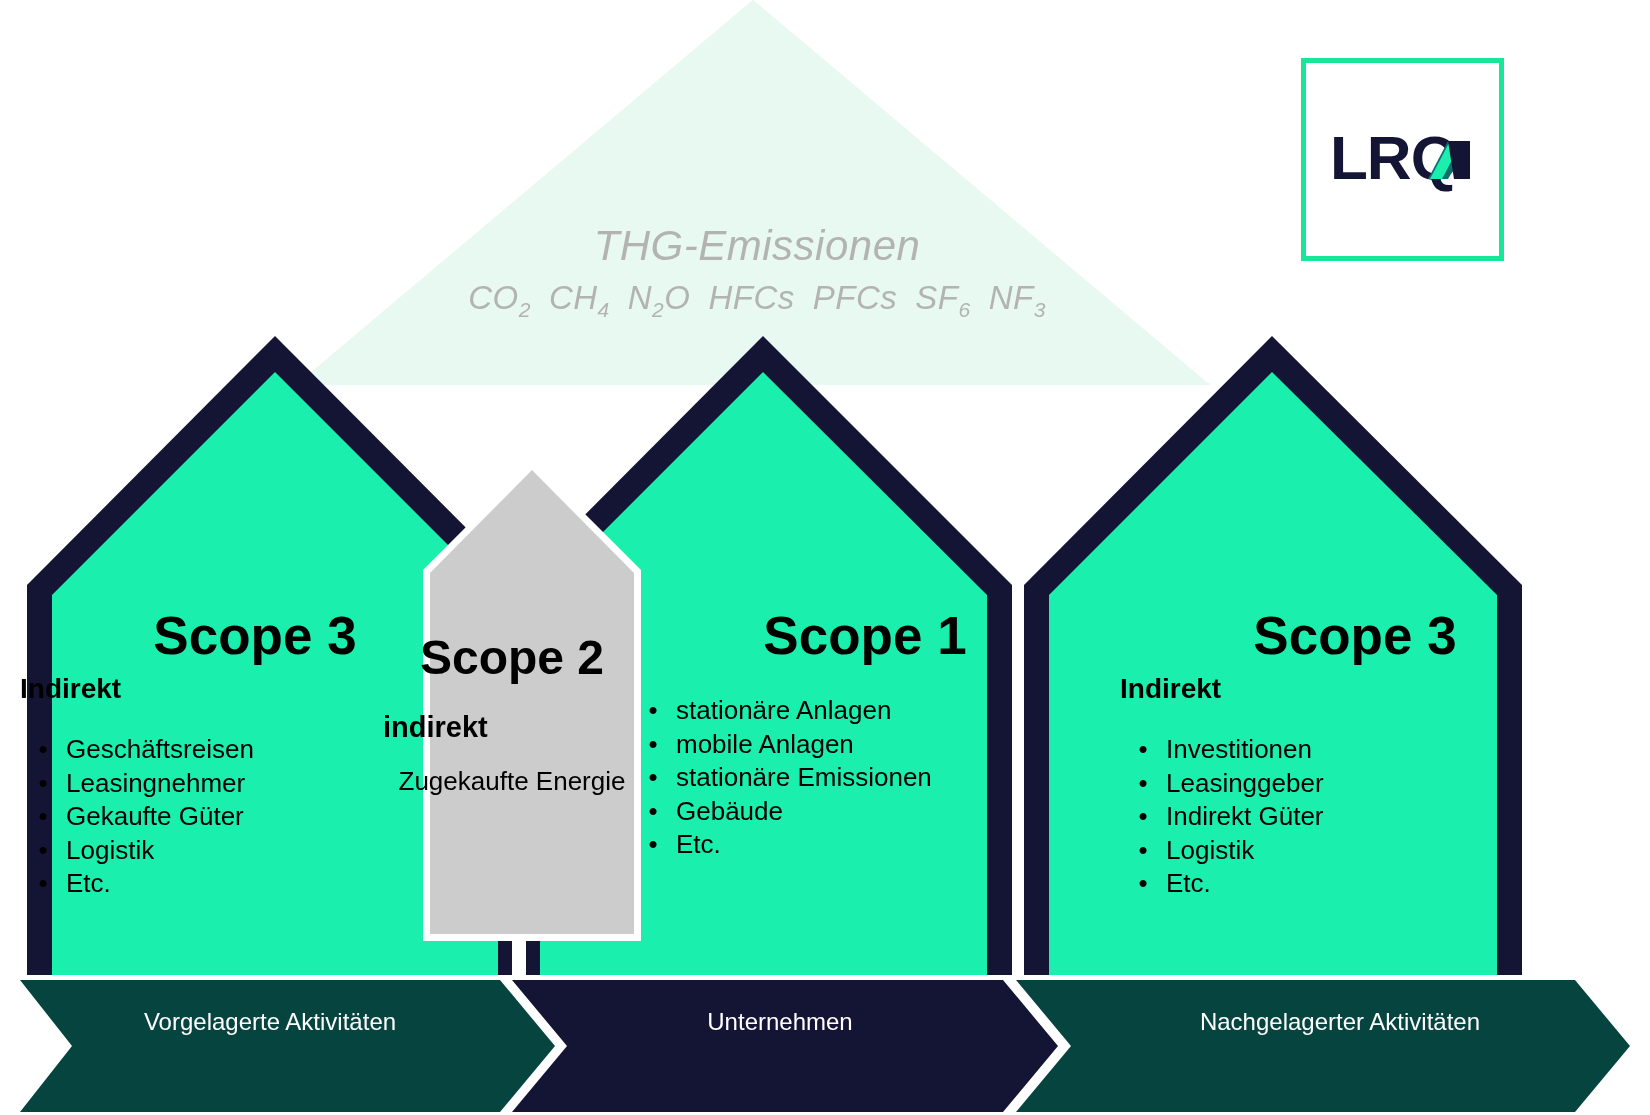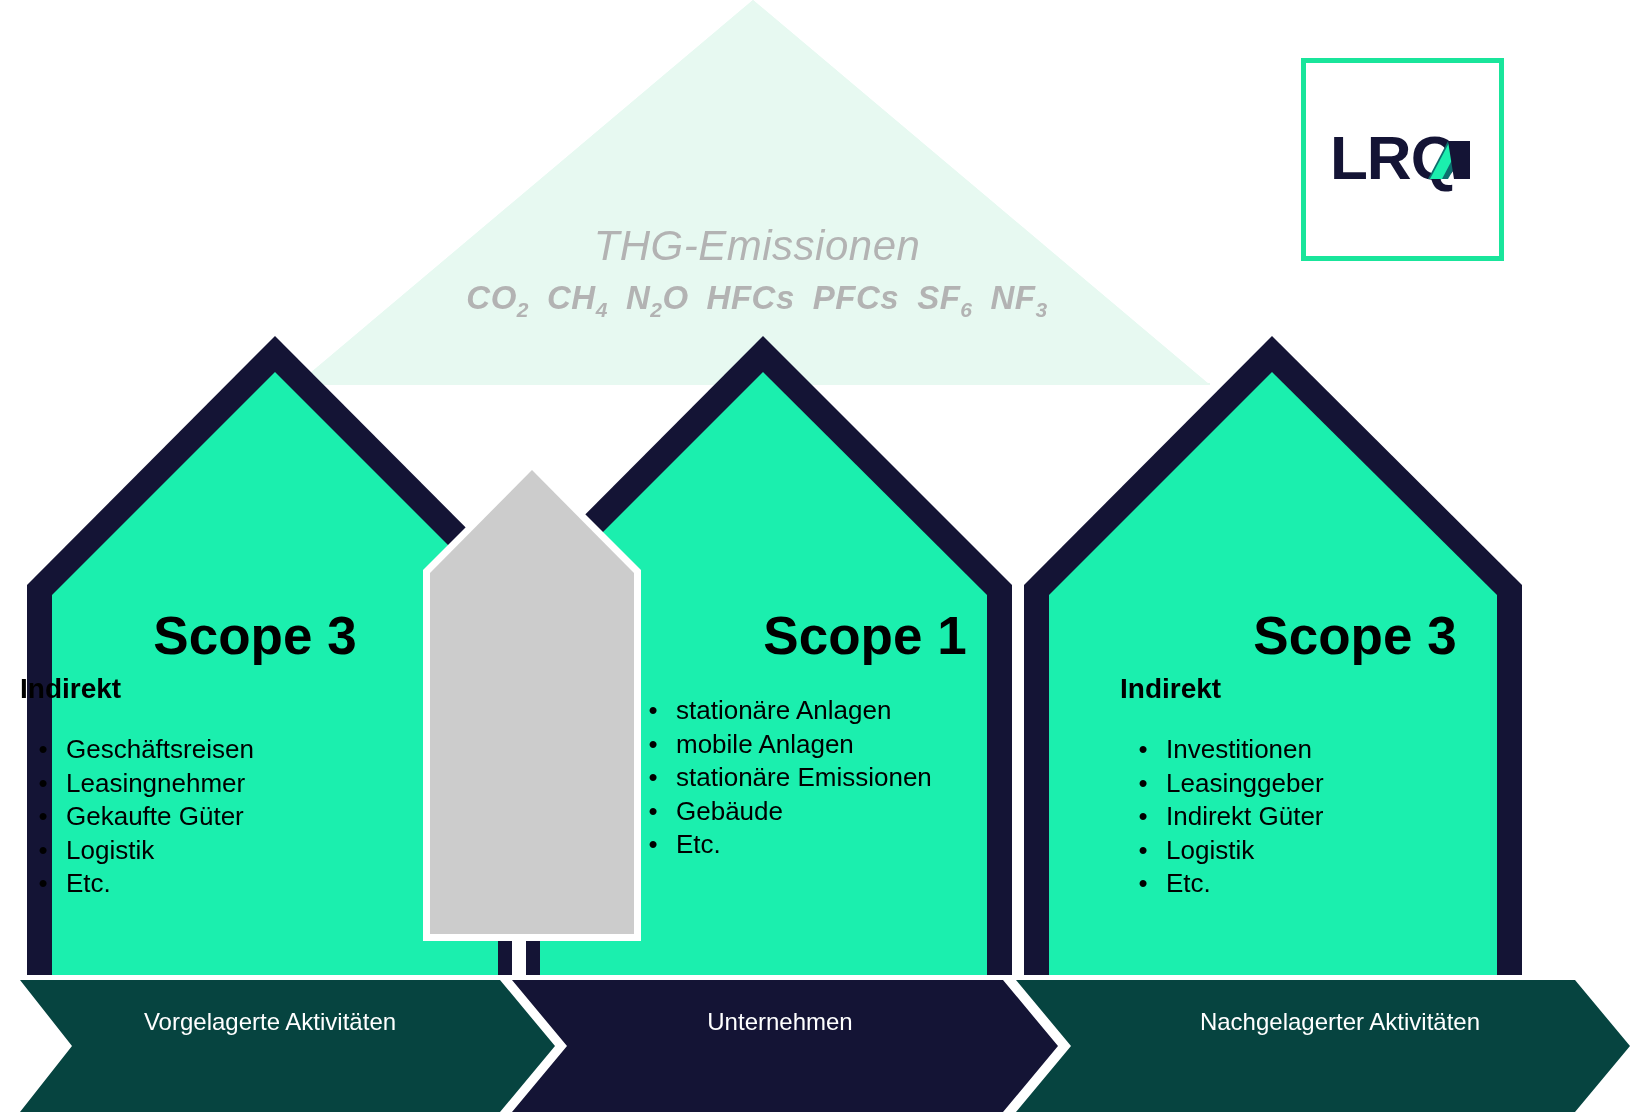--- a/index.html
+++ b/index.html
@@ -16,21 +16,21 @@
   .thg-title{
     left:0;top:222px;width:1650px;text-align:center;
     font-size:42px;font-style:italic;color:#b3b3b3;letter-spacing:.5px;
     transform:translateX(-68px);
   }
   .thg-gases{
     left:0;top:279px;width:1650px;text-align:center;
     font-size:33px;font-style:italic;color:#b3b3b3;letter-spacing:.5px;
     transform:translateX(-68px);
   }
-  .thg-gases .g{margin:16px 9px;font-weight:bold;}
+  .thg-gases .g{margin:16px 9px;}
   .thg-gases sub{font-size:21px;}
 
   
   .col{position:absolute;}
   .scope-title{
     font-size:53px;font-weight:bold;text-align:center;white-space:nowrap;
   }
   .scope-sub{
     font-size:28px;font-weight:bold;text-align:left;margin-top:7px;white-space:nowrap;
   }
@@ -136,20 +136,25 @@
           <span class="dot">•</span>
           <span class="lbl">Logistik</span>
         </div>
       <div class="row">
           <span class="dot">•</span>
           <span class="lbl">Etc.</span>
         </div>
     </div>
   </div>
 
+  <div class="col gray-col" id="col-s2">
+    <div class="scope-title">Scope 2</div>
+    <div class="scope-sub">indirekt</div>
+    <div class="energy">Zugekaufte Energie</div>
+  </div>
 
   <div class="col green-col" id="col-s1">
     <div class="scope-title">Scope 1</div>
     <div class="bullets">
       <div class="row">
           <span class="dot">•</span>
           <span class="lbl">stationäre Anlagen</span>
         </div>
       <div class="row">
           <span class="dot">•</span>

